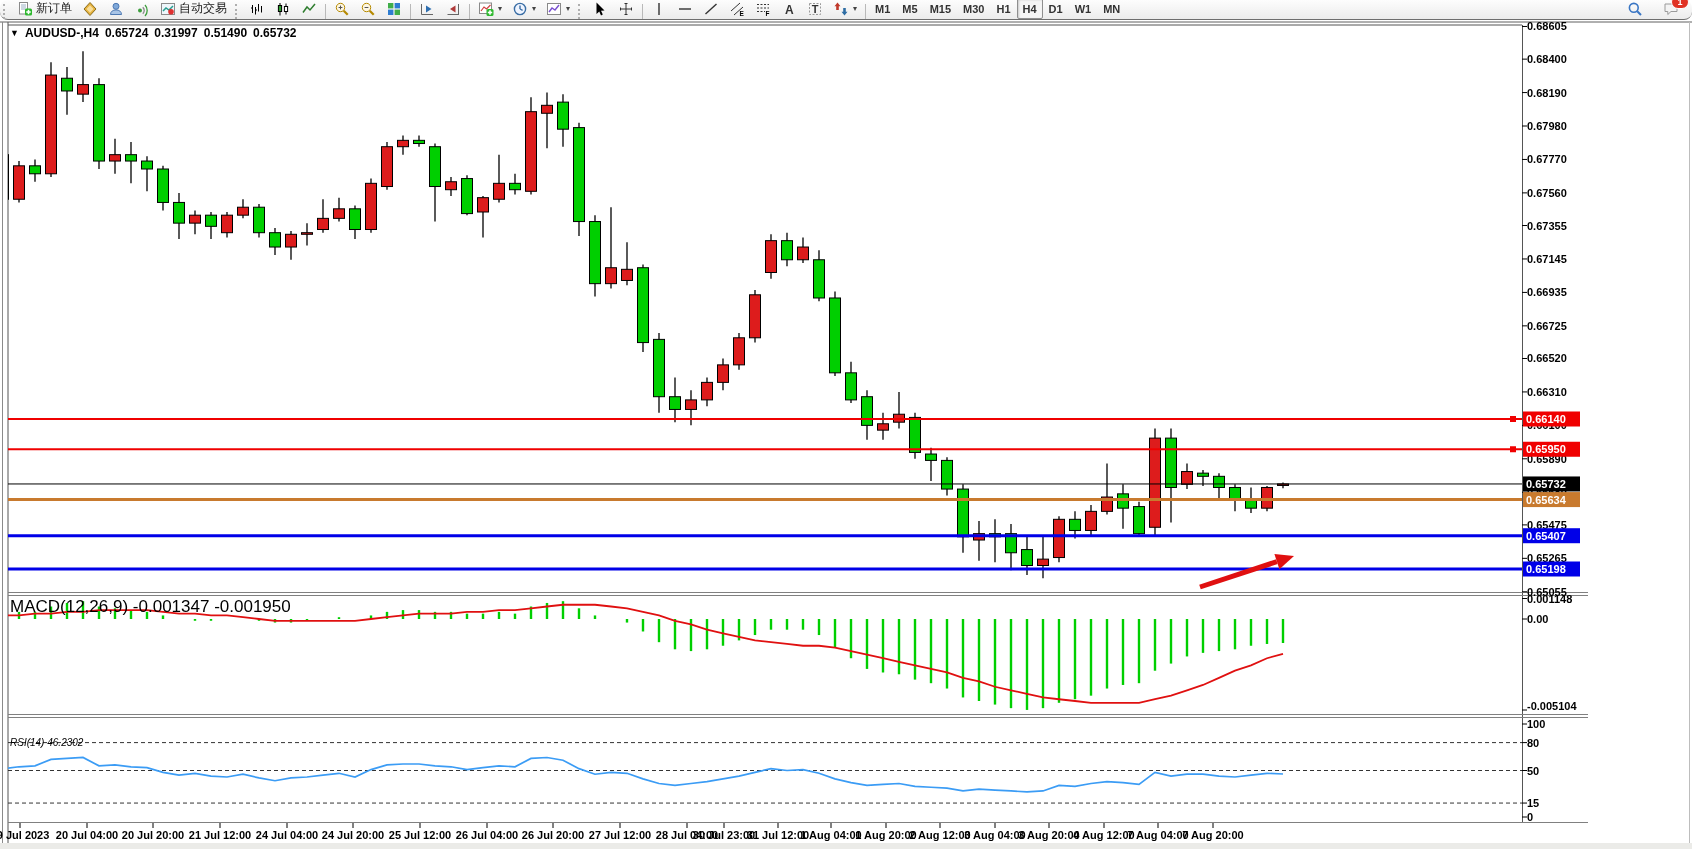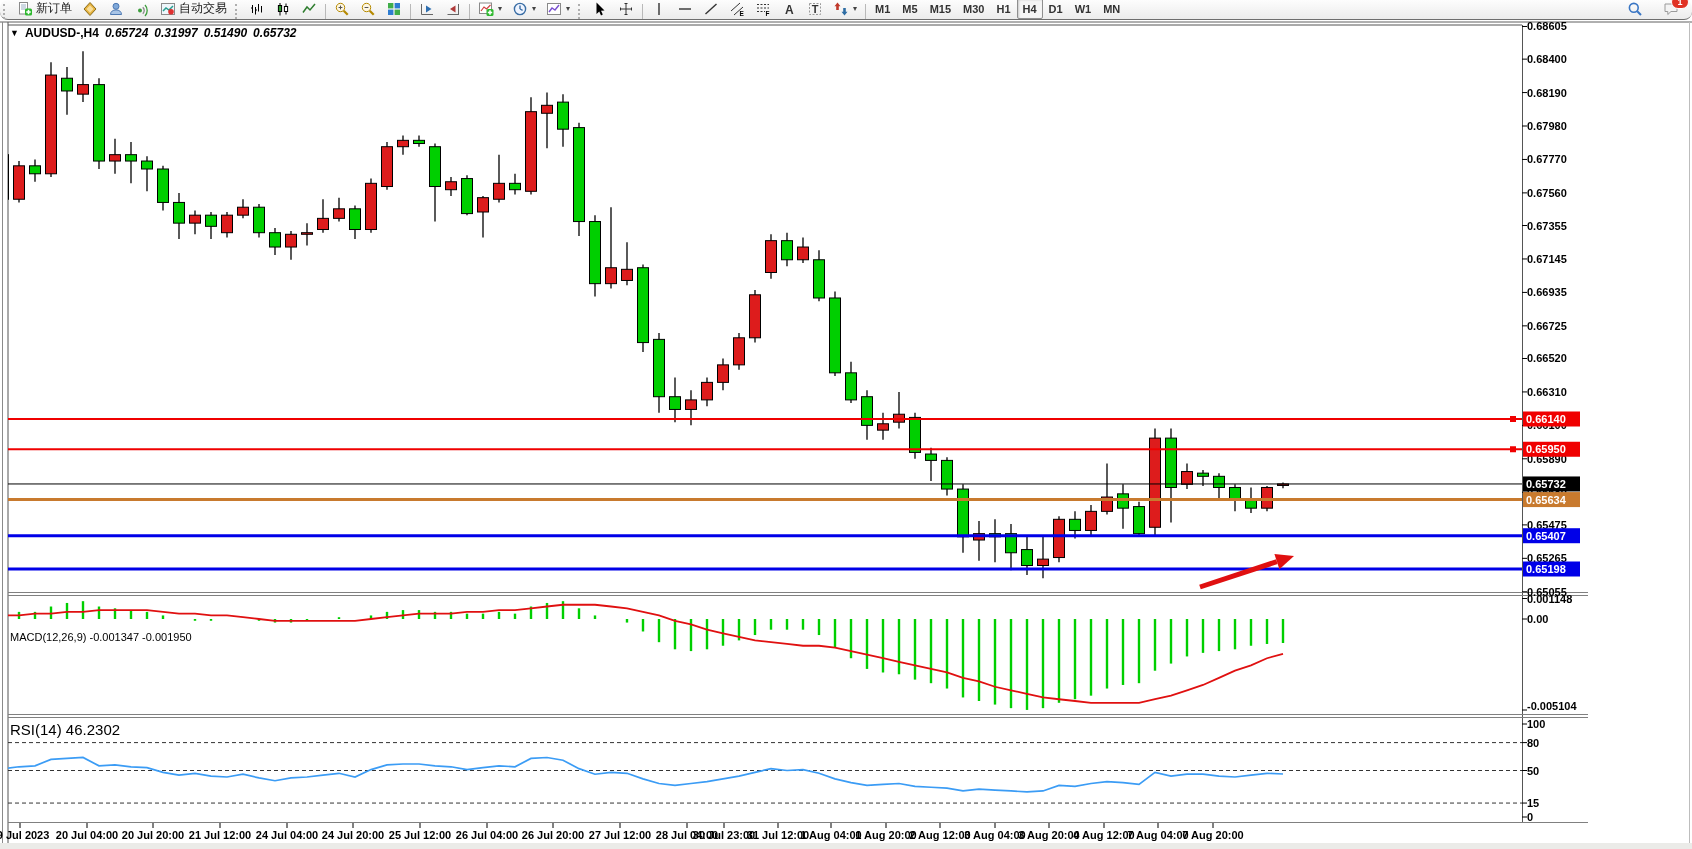--- a/index.html
+++ b/index.html
@@ -17,24 +17,24 @@
   .caret{font-size:8px;color:#444;margin-left:1px;}
   .tf{font-size:11px;font-weight:700;color:#333;padding:0 5px;}
   #tb-right{margin-left:auto;display:flex;align-items:center;margin-right:6px;}
   .badge{position:absolute;right:-4px;top:-4px;min-width:12px;height:12px;border-radius:7px;
     background:#e03224;color:#fff;font-size:9px;font-weight:700;display:flex;align-items:center;
     justify-content:center;padding:0 2px;border:1px solid #fff;}
   .chat-wrap{position:relative;margin-left:10px;}
   
   .ovl{position:absolute;z-index:4;color:#000;}
   #chart-title{left:10px;top:26px;font-size:12px;font-weight:700;display:flex;align-items:center;gap:6px;}
-  #chart-title .num{font-weight:700;font-style:italic;}
+  #chart-title .num{font-weight:700;}
   #chart-title .dd{font-size:9px;}
-  #macd-label{left:10px;top:597px;font-size:11px;margin-top:34px;}
-  #rsi-label{left:10px;top:721px;font-size:15px;}
+  #macd-label{left:10px;top:597px;font-size:17px;}
+  #rsi-label{left:10px;top:737px;font-size:10px;font-style:italic;}
   #chart-svg{position:absolute;left:0;top:0;z-index:1;}
 </style>
 </head>
 <body>
 
 <div id="toolbar">
     <div class="tgrip"></div>
     <div class="tbtn">
       <span>
         <svg width="16" height="16" viewBox="0 0 16 16">

